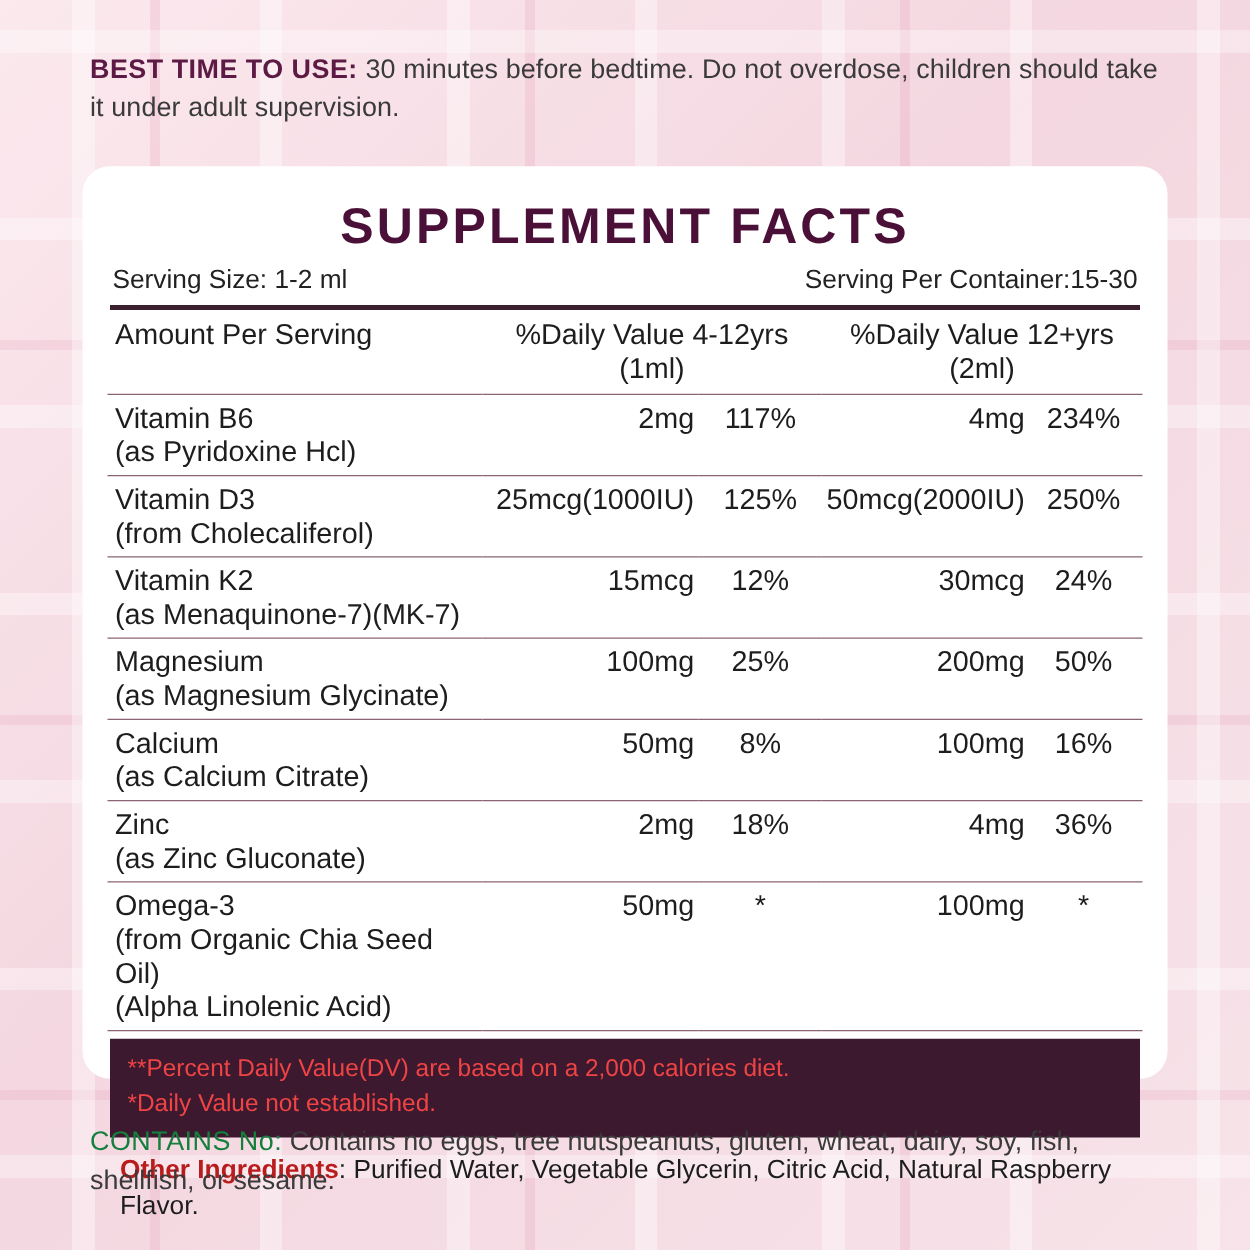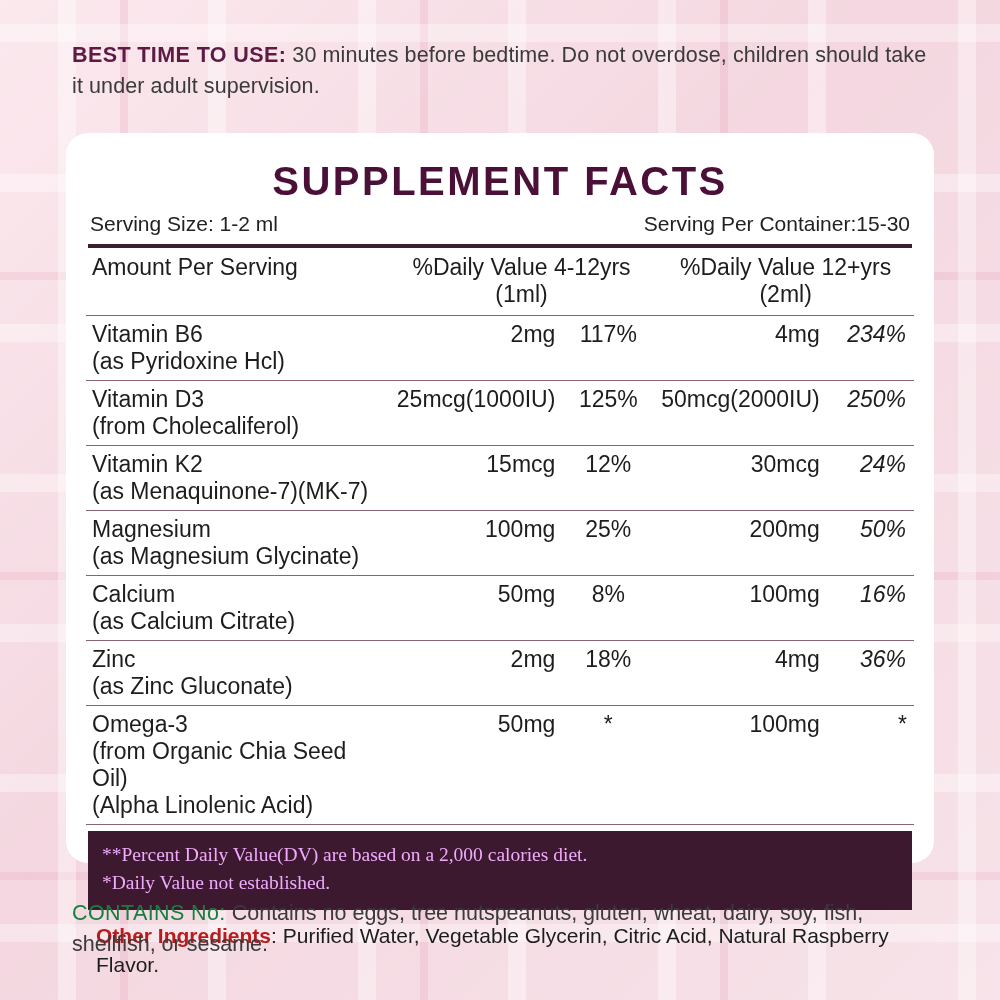--- a/index.html
+++ b/index.html
@@ -128,34 +128,33 @@
   }
   table.facts tr.head td {
     border-bottom: 1.4px solid #8a6476;
     padding-top: 6px;
     padding-bottom: 7px;
   }
   .c-name { width: 37%; text-align: left; padding-left: 6px !important; }
   .c-amt1 { width: 21%; text-align: right; }
   .c-dv1  { width: 12%; text-align: center; }
   .c-amt2 { width: 19%; text-align: right; }
-  .c-dv2  { width: 11%; text-align: right; padding-right: 8px !important; font-style: italic; }
+  .c-dv2  { width: 11%; text-align: center; padding-right: 8px !important; }
   .sub { display: block; }
   .head .c-name { font-weight: normal; }
   .head .c-h1 { text-align: center; }
   .head .c-h2 { text-align: center; }
 
   .dv-banner {
     background: #3d1930;
-    color: #f0abfc;
+    color: #ef4444;
     font-size: 19.5px;
     line-height: 1.45;
     padding: 10px 14px 12px 14px;
     margin: 6px 2px 0 2px;
-    font-family: Liberation Serif, serif;
   }
 
   .other-ing {
     font-size: 21px;
     line-height: 1.38;
     color: #1d1d1d;
     padding: 12px 10px 0 10px;
   }
   .other-ing b { color: #b91c1c; margin-top: 16px; }
 

